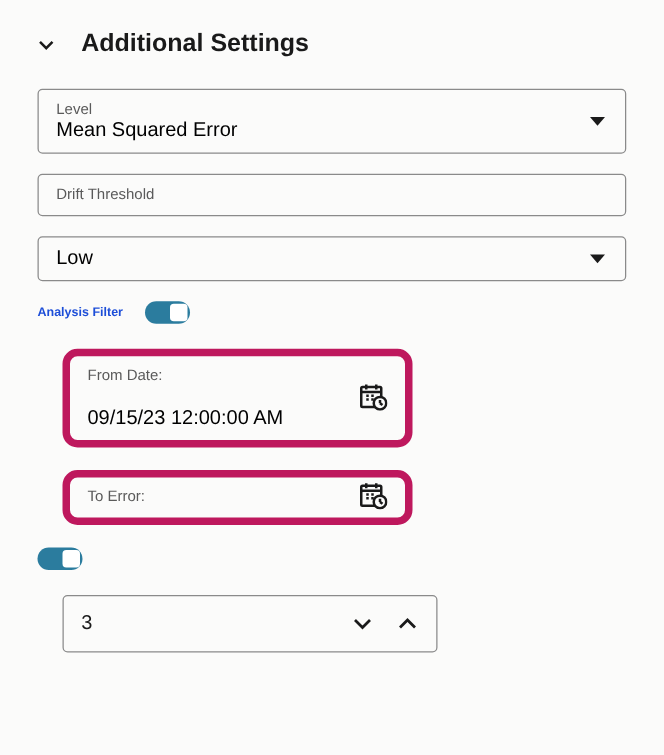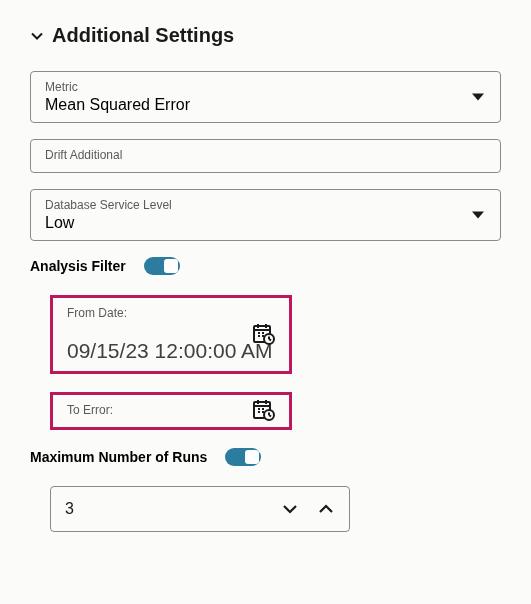--- a/index.html
+++ b/index.html
@@ -11,21 +11,21 @@
       font-family: -apple-system, BlinkMacSystemFont, "Segoe UI", Arial, sans-serif;
       background: #fbfbfa;
       width: 531px;
       height: 604px;
       padding: 24px 30px;
       color: #1a1a1a;
     }
     .header {
       display: flex;
       align-items: center;
-      gap: 8px;
+      gap: 21px;
       margin-bottom: 24px;
     }
     .header-title {
       font-size: 20px;
       font-weight: 700;
     }
     .chevron-down {
       display: inline-flex;
     }
     .field-box {
@@ -57,23 +57,23 @@
       border-top: 7px solid #1a1a1a;
     }
     .toggle-row {
       display: flex;
       align-items: center;
       gap: 18px;
       margin-top: 10px;
       margin-bottom: 20px;
     }
     .toggle-label {
-      font-size: 14px;
+      font-size: 10px;
       font-weight: 600;
-      color: #000000;
+      color: #1d4ed8;
     }
     .toggle {
       position: relative;
       width: 36px;
       height: 18px;
       background: #2b7c9e;
       border-radius: 9px;
       cursor: pointer;
     }
     .toggle-thumb {
@@ -83,36 +83,36 @@
       width: 14px;
       height: 14px;
       background: #fff;
       border-radius: 3px;
     }
     .date-select-group {
       margin-left: 20px;
       margin-bottom: 18px;
     }
     .date-box {
-      border: 3px solid #be185d;
-      border-radius: 0;
+      border: 6px solid #be185d;
+      border-radius: 12px;
       background: #fbfbfa;
       padding: 8px 14px;
-      width: 242px;
+      width: 280px;
       position: relative;
       margin-bottom: 18px;
     }
     .date-label {
       font-size: 12px;
       color: #5a5a5a;
       margin-bottom: 2px;
     }
     .date-value {
-      font-size: 21px;
-      color: #404040;
+      font-size: 16px;
+      color: #000000;
       margin-top: 19px;
     }
     .calendar-icon-wrap {
       position: absolute;
       right: 14px;
       top: 50%;
       transform: translateY(-50%);
     }
     .runs-box {
       margin-left: 20px;
@@ -148,31 +148,30 @@
 <div class="header">
   <span class="chevron-down">
     <svg width="14" height="14" viewBox="0 0 14 14">
         <path d="M2 4.5 L7 9.5 L12 4.5" fill="none" stroke="#1a1a1a" stroke-width="2"></path>
       </svg>
   </span>
   <h2 class="header-title">Additional Settings</h2>
 </div>
 
 <div class="field-box">
-  <div class="field-label">Metric</div>
+  <div class="field-label">Level</div>
   <div class="field-value">Mean Squared Error</div>
   <div class="field-caret"></div>
 </div>
 
 <div class="field-box">
-  <div class="field-label">Drift Additional</div>
+  <div class="field-label">Drift Threshold</div>
 </div>
 
 <div class="field-box">
-  <div class="field-label">Database Service Level</div>
   <div class="field-value">Low</div>
   <div class="field-caret"></div>
 </div>
 
 <div class="toggle-row">
   <span class="toggle-label">Analysis Filter</span>
   <div class="toggle">
     <div class="toggle-thumb"></div>
   </div>
 </div>
@@ -212,21 +211,20 @@
           <line x1="11" y1="15" x2="13" y2="15"></line>
         <circle cx="18" cy="18" r="5" fill="#fbfbfa"></circle>
         <line x1="18" y1="15.5" x2="18" y2="18"></line>
         <line x1="18" y1="18" x2="20" y2="19.5"></line>
       </svg>
     </span>
   </div>
 </div>
 
 <div class="toggle-row">
-  <span class="toggle-label">Maximum Number of Runs</span>
   <div class="toggle">
     <div class="toggle-thumb"></div>
   </div>
 </div>
 
 <div class="runs-box">
   <span class="runs-value">3</span>
   <div class="stepper-btns">
     <span class="stepper-btn">
       <svg width="18" height="18" viewBox="0 0 18 18">

